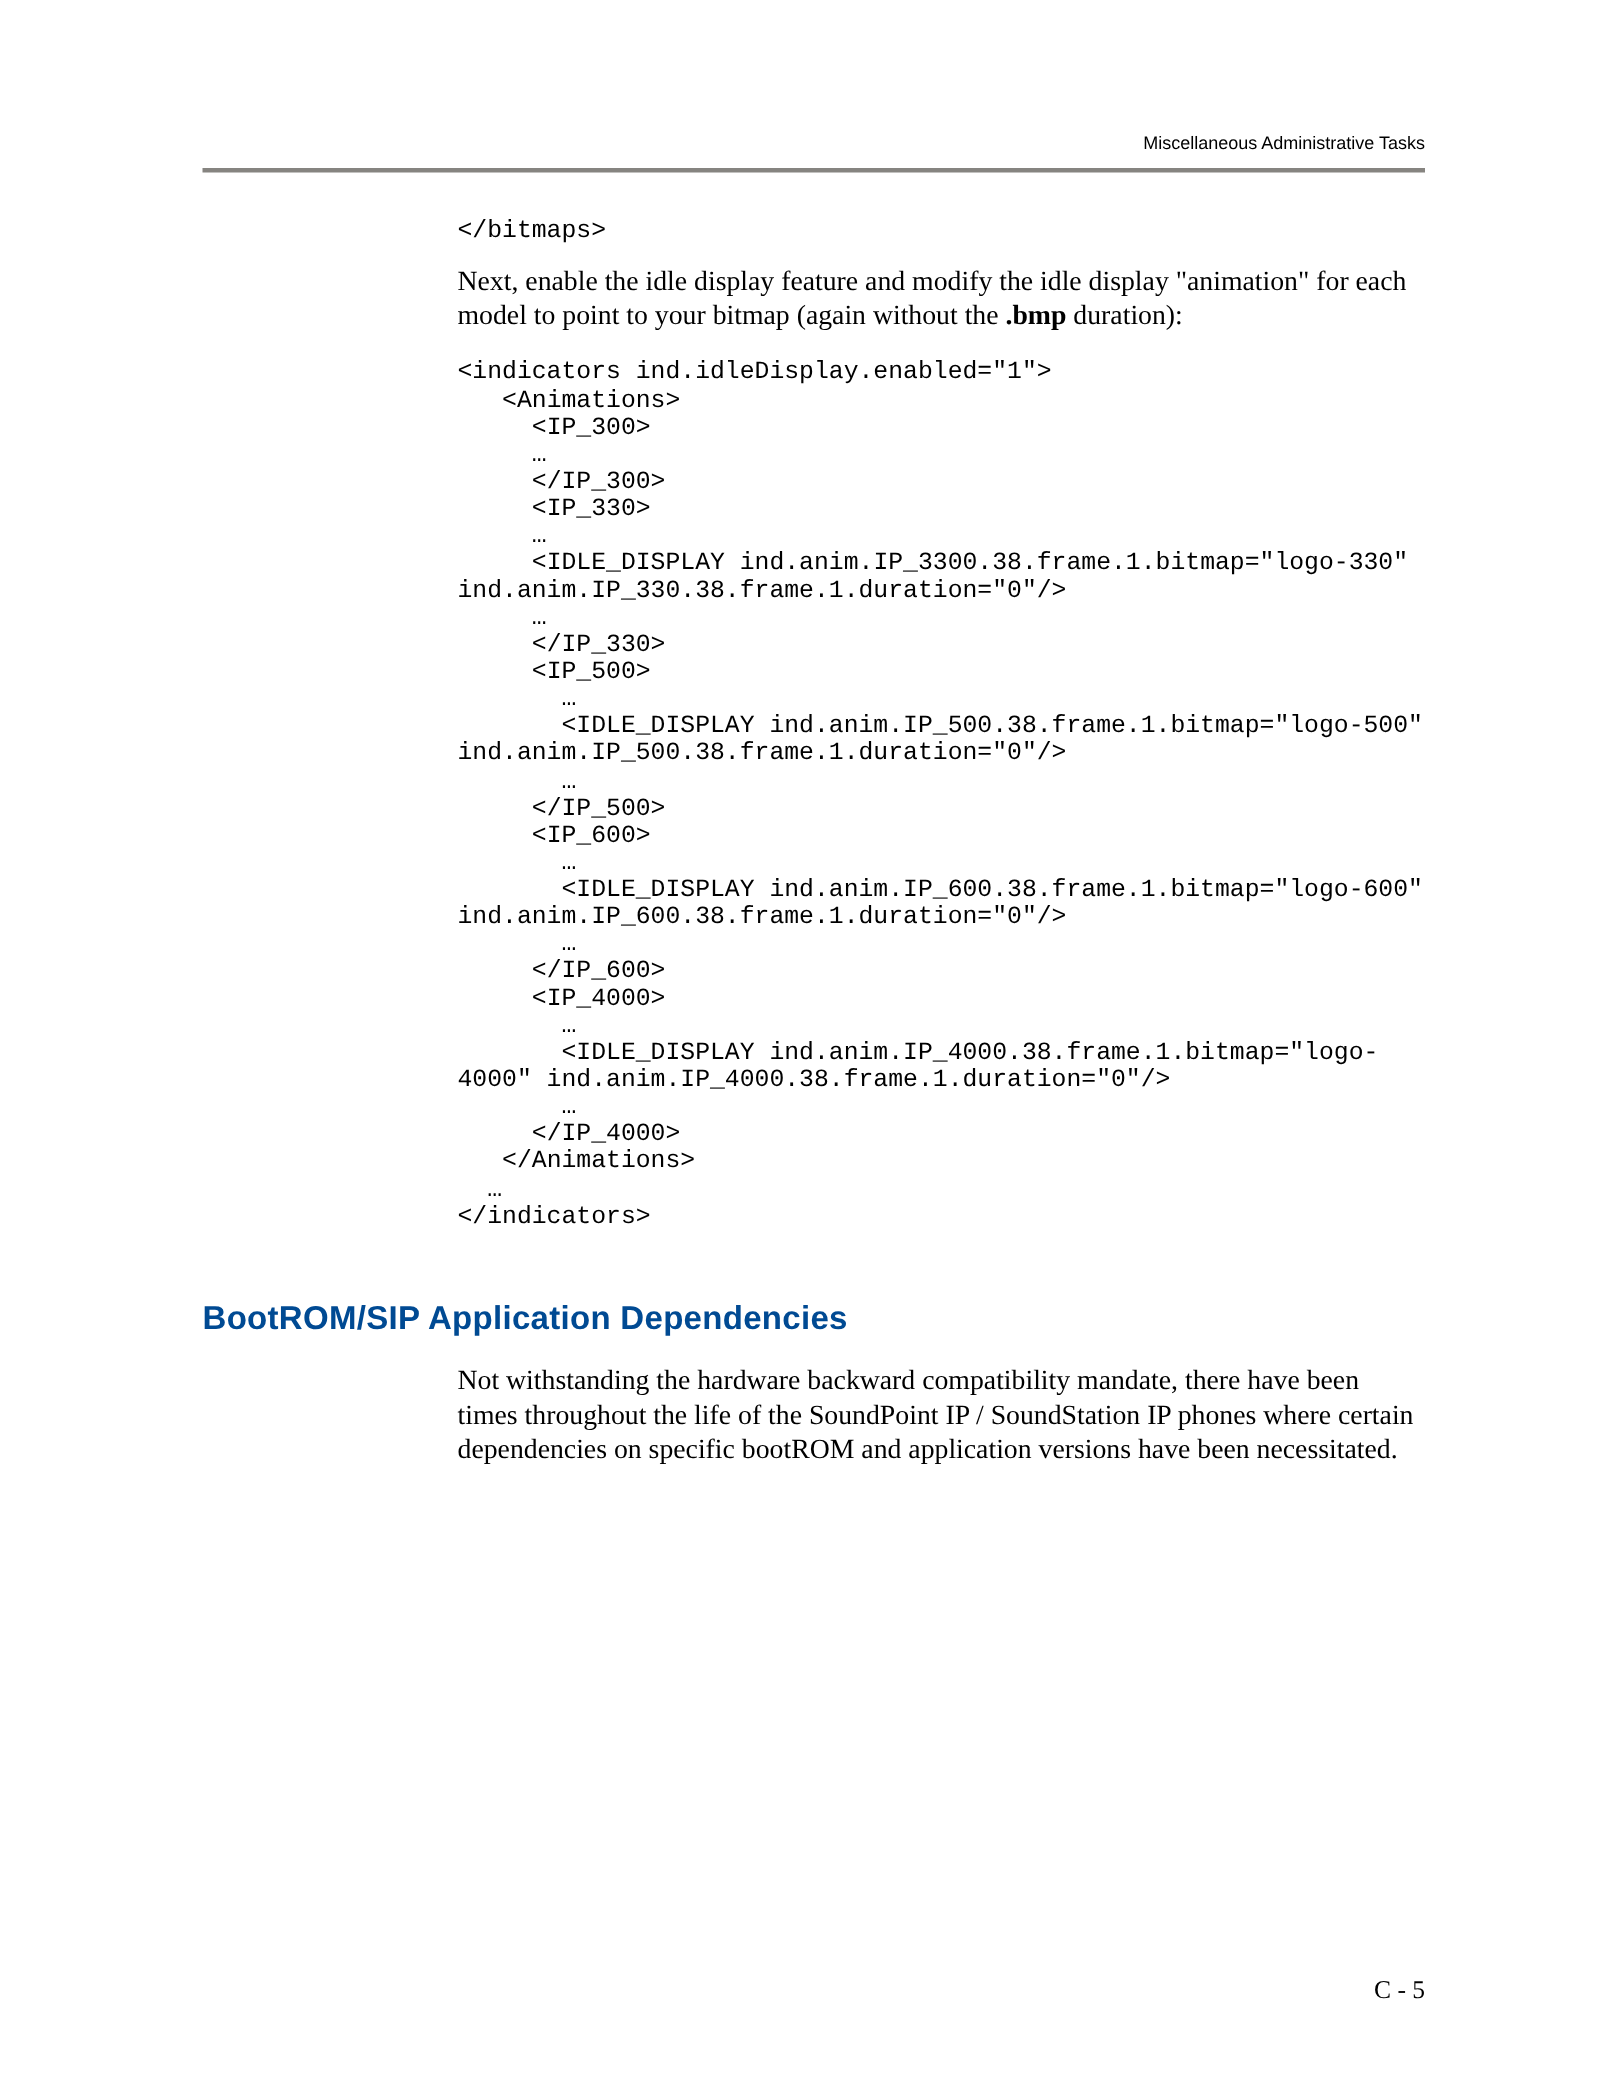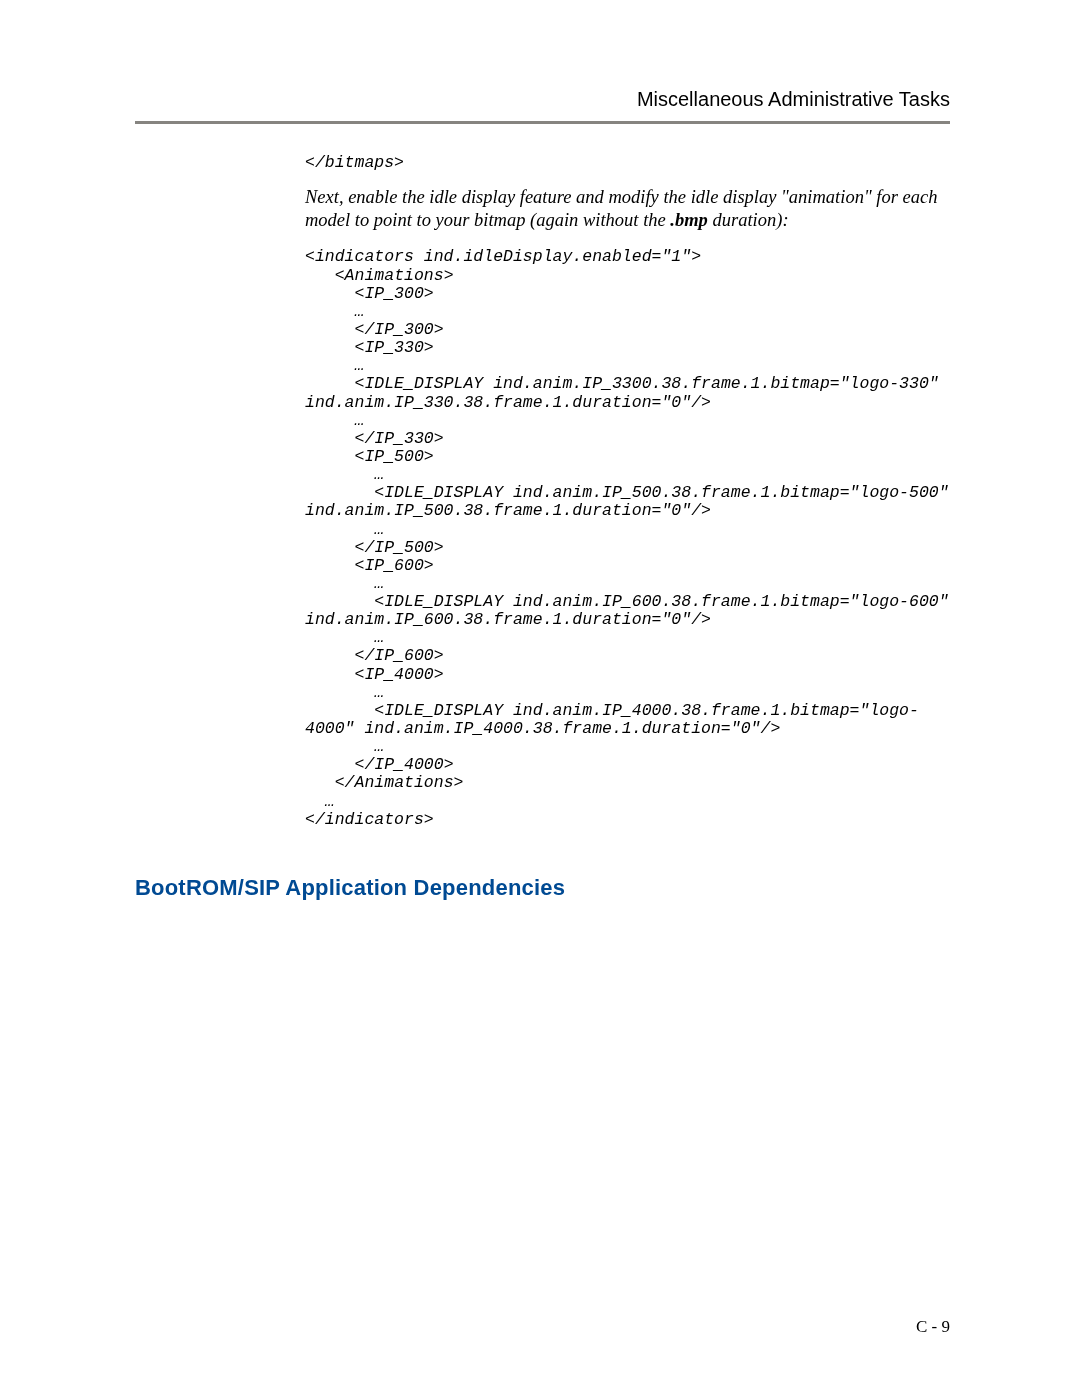--- a/index.html
+++ b/index.html
@@ -12,33 +12,32 @@
   .page {
     width: 1080px;
     height: 1397px;
     position: relative;
     box-sizing: border-box;
     padding: 88px 130px 60px 135px;
   }
   .header {
     text-align: right;
     font-family: "Arial Narrow", Arial, sans-serif;
-    font-size: 20px;
+    font-size: 12px;
     color: #000000;
     margin-bottom: 10px;
   }
   .header-rule {
     border: none;
     border-top: 3px solid #868480;
     margin: 0 0 30px 0;
   }
   .content {
     margin-left: 170px;
     margin-right: 0;
-    font-style: italic;
   }
   .code {
     font-family: "Courier New", Courier, monospace;
     font-size: 16.5px;
     line-height: 1.1;
     white-space: pre-wrap;
     word-break: break-word;
     margin: 0 0 14px 0;
   }
   .body-text {
@@ -110,19 +109,20 @@
      &lt;/IP_4000&gt;
    &lt;/Animations&gt;
   …
 &lt;/indicators&gt;</pre>
 
   </div>
 
   <h2 class="section-heading">BootROM/SIP Application Dependencies</h2>
 
   <div class="content">
+    <p class="body-text">Not withstanding the hardware backward compatibility mandate, there have been times throughout the life of the SoundPoint IP / SoundStation IP phones where certain dependencies on specific bootROM and application versions have been necessitated.</p>
   </div>
 
   <div class="footer">
-    <span>C - 9</span>
+    <span>C - 5</span>
   </div>
 
 </div>
 
 </body></html>

